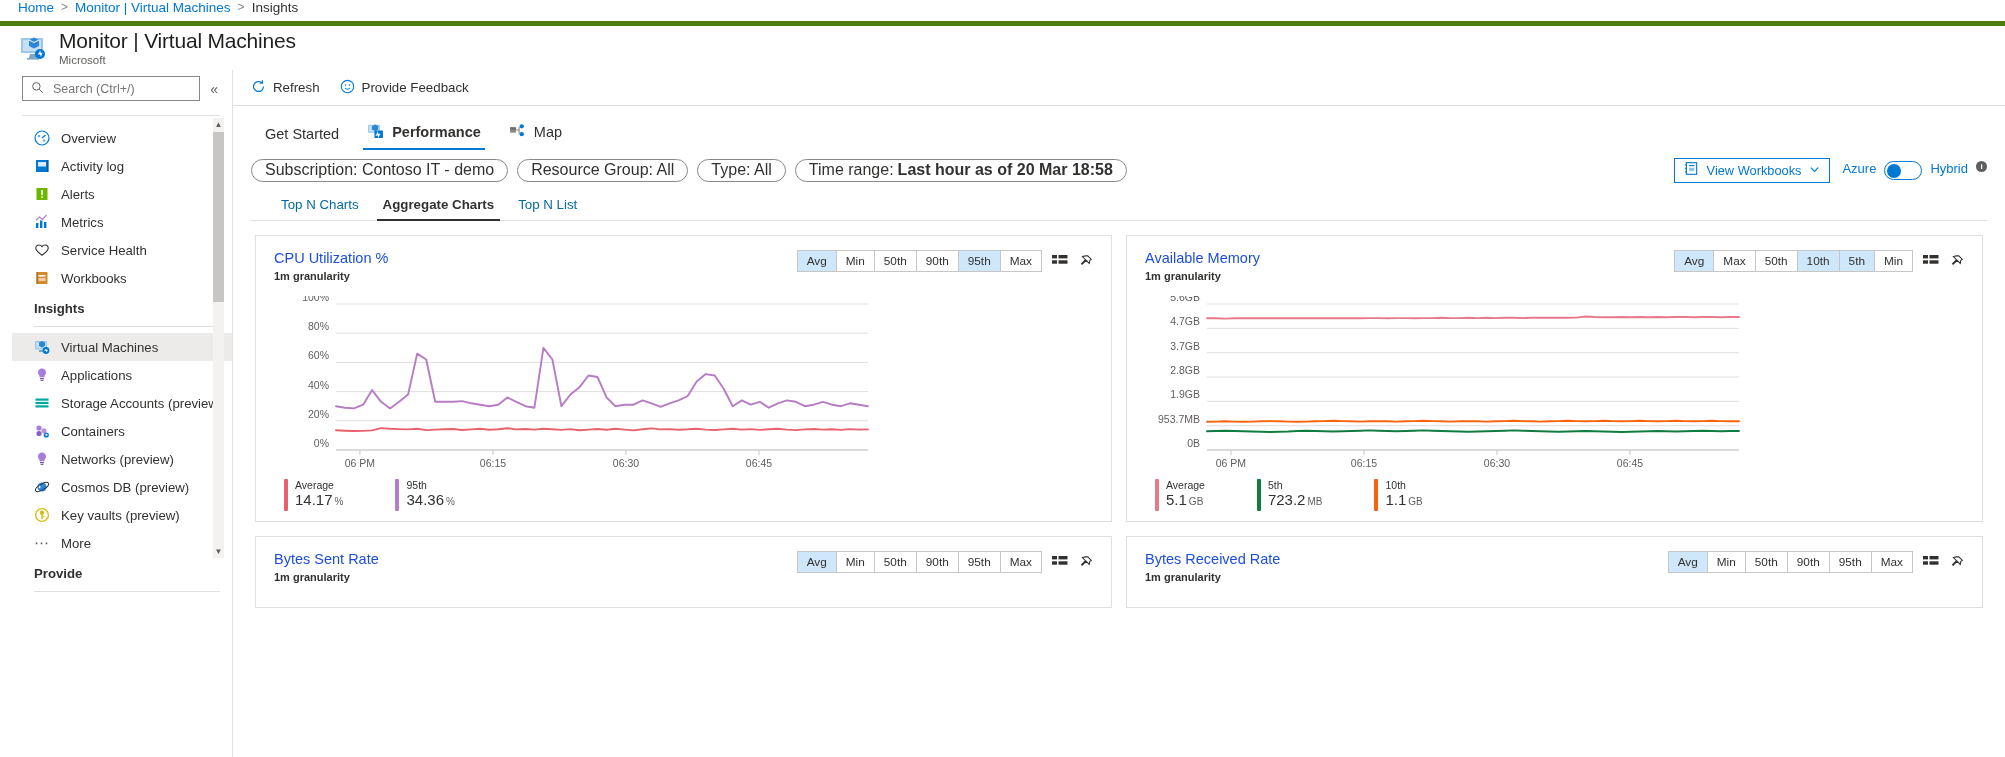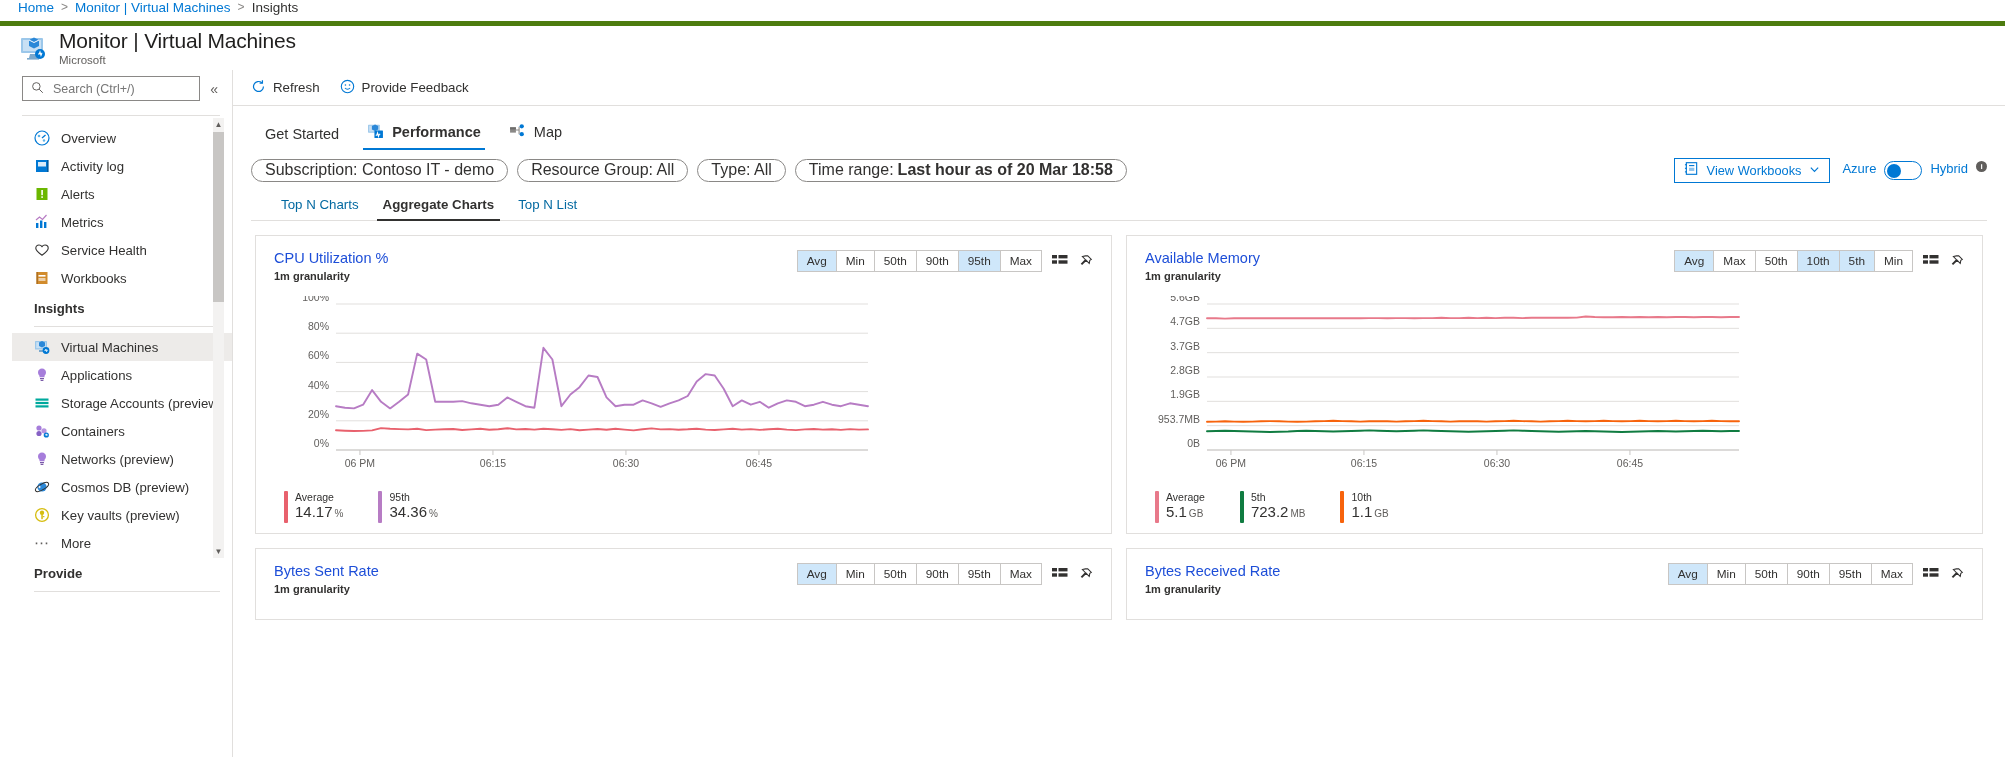--- a/index.html
+++ b/index.html
@@ -135,21 +135,21 @@
   .seg { display:flex; border:1px solid #c8c6c4; height:22px; }
   .seg span {
     padding:0 9px; font-size:11.8px; color:#323130; display:flex;
     align-items:center; border-right:1px solid #c8c6c4; cursor:pointer; background:#fff;
   }
   .seg span:last-child { border-right:0; }
   .seg span.on { background:#cfe7fa; }
   .tool-ic { cursor:pointer; color:#323130; display:flex; }
 
   .plot { position:relative; margin-top:14px; }
-  .legend { display:flex; gap:35px; margin-top:12px; padding-left:10px; }
+  .legend { display:flex; gap:52px; margin-top:0; padding-left:10px; }
   .lg { display:flex; gap:7px; }
   .lg-bar { width:4px; border-radius:1px; }
   .lg-name { font-size:10.5px; color:#323130; line-height:12px; }
   .lg-val { font-size:15px; color:#323130; line-height:18px; }
   .lg-val small { font-size:10px; color:#605e5c; margin-left:2px; }
 
   .axis-lbl { font-size:10.5px; fill:#605e5c; }
   .grid-line { stroke:#e1dfdd; stroke-width:1; }
   .tick-line { stroke:#c8c6c4; stroke-width:1; }
 </style>

